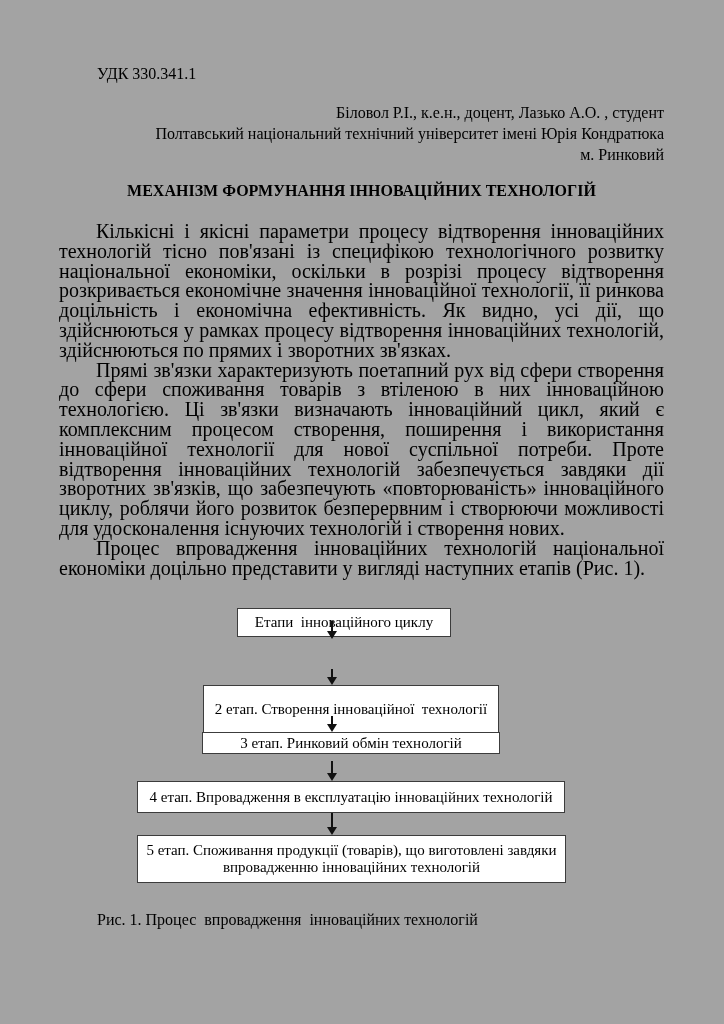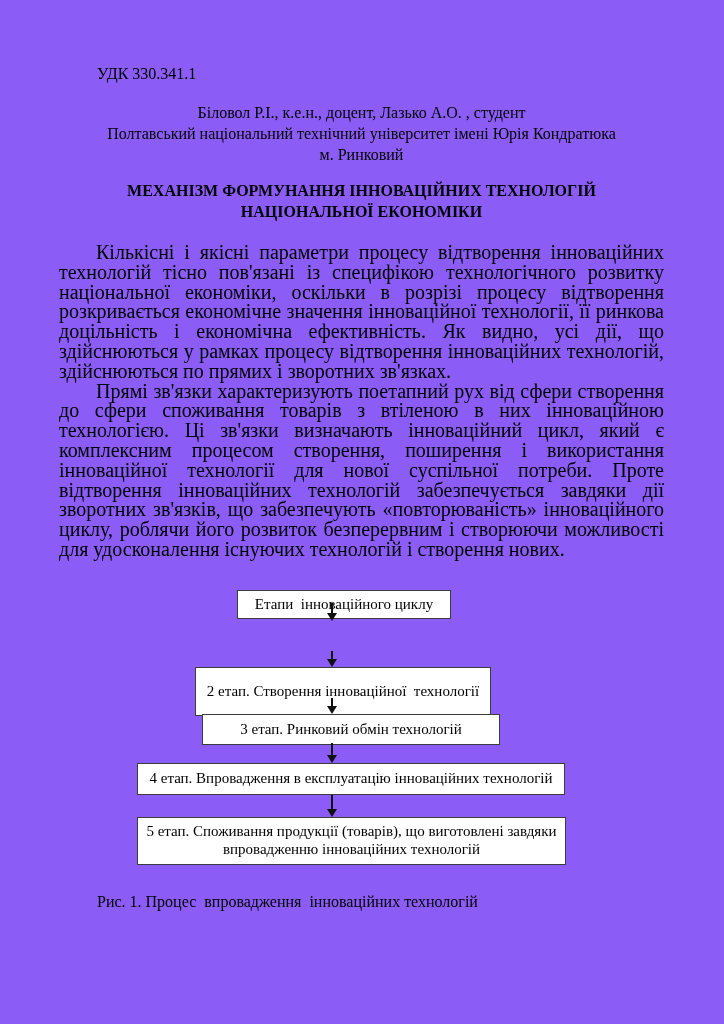--- a/index.html
+++ b/index.html
@@ -4,35 +4,35 @@
 <style>
   html, body { margin: 0; padding: 0; background: #ffffff; }
   body {
     width: 724px; height: 1024px;
     font-family: "Liberation Serif", "DejaVu Serif", serif;
     color: #000000;
   }
   .page {
     position: relative;
     width: 724px; height: 1024px;
-    background: #8b5cf6;
+    background: #a3a3a3;
     overflow: hidden;
   }
   .content {
     position: absolute;
     left: 59px; top: 0;
     width: 605px;
   }
   .udc {
     margin: 64px 0 0 38px;
     font-size: 16px; line-height: 20px;
   }
   .byline {
     margin-top: 18px;
-    text-align: center;
+    text-align: right;
     font-size: 16px; line-height: 21px;
   }
   .byline p { margin: 0; }
   .title {
     margin: 15px 0 0 0;
     text-align: center;
     font-size: 16px; line-height: 21px;
     font-weight: bold;
   }
   .title span { display: block; }
@@ -55,22 +55,22 @@
     border: 1.4px solid #3c3c3c;
     background: #ffffff;
     display: flex; flex-direction: column;
     align-items: center; justify-content: center;
     text-align: center;
     font-size: 15px; line-height: 17.5px;
   }
   .fc-box span { display: block; white-space: pre-wrap; }
   .b0 { left: 178px; top: 16px;     width: 214px; height: 29px; }
   .b1 { left: 102px; top: 47px;  width: 376px; height: 30px; }
-  .b2 { left: 136px; top: 93px;  width: 296px; height: 49px; }
-  .b3 { left: 143px; top: 140px; width: 298px; height: 31px; }
+  .b2 { left: 144px; top: 93px;  width: 296px; height: 49px; }
+  .b3 { left: 143px; top: 140px; width: 298px; height: 22px; }
   .b4 { left: 78px;  top: 189px; width: 428px; height: 32px; }
   .b5 { left: 78px;  top: 243px; width: 429px; height: 48px; }
   .fc-arrow {
     position: absolute;
     left: 267px; width: 12px;
     display: flex; flex-direction: column; align-items: center;
   }
   .fc-arrow .shaft { width: 2px; flex: 1 1 auto; background: #111111; }
   .fc-arrow .head {
     width: 0; height: 0;
@@ -98,26 +98,26 @@
     <p class="udc">УДК 330.341.1</p>
 
     <div class="byline">
       <p>Біловол Р.І., к.е.н., доцент, Лазько А.О. , студент</p>
       <p>Полтавський національний технічний університет імені Юрія Кондратюка</p>
       <p>м. Ринковий</p>
     </div>
 
     <h1 class="title">
       <span>МЕХАНІЗМ ФОРМУНАННЯ ІННОВАЦІЙНИХ ТЕХНОЛОГІЙ</span>
-      <span>НАЦІОНАЛЬНОЇ ЕКОНОМІКИ</span>
     </h1>
 
     <div class="body-text">
       <p class="para">Кількісні і якісні параметри процесу відтворення інноваційних технологій тісно пов'язані із специфікою технологічного розвитку національної економіки, оскільки в розрізі процесу відтворення розкривається економічне значення інноваційної технології, її ринкова доцільність і економічна ефективність. Як видно, усі дії, що здійснюються у рамках процесу відтворення інноваційних технологій, здійснюються по прямих і зворотних зв'язках.</p>
       <p class="para">Прямі зв'язки характеризують поетапний рух від сфери створення до сфери споживання товарів з втіленою в них інноваційною технологією. Ці зв'язки визначають інноваційний цикл, який є комплексним процесом створення, поширення і використання інноваційної технології для нової суспільної потреби. Проте відтворення інноваційних технологій забезпечується завдяки дії зворотних зв'язків, що забезпечують «повторюваність» інноваційного циклу, роблячи його розвиток безперервним і створюючи можливості для удосконалення існуючих технологій і створення нових.</p>
+      <p class="para">Процес впровадження інноваційних технологій національної економіки доцільно представити у вигляді наступних етапів (Рис. 1).</p>
     </div>
 
     <div class="flowchart">
 
       <div class="fc-box b0">
         <span>Етапи  інноваційного циклу</span>
       </div>
 
       <div class="fc-arrow a0">
         <span class="shaft"></span>

